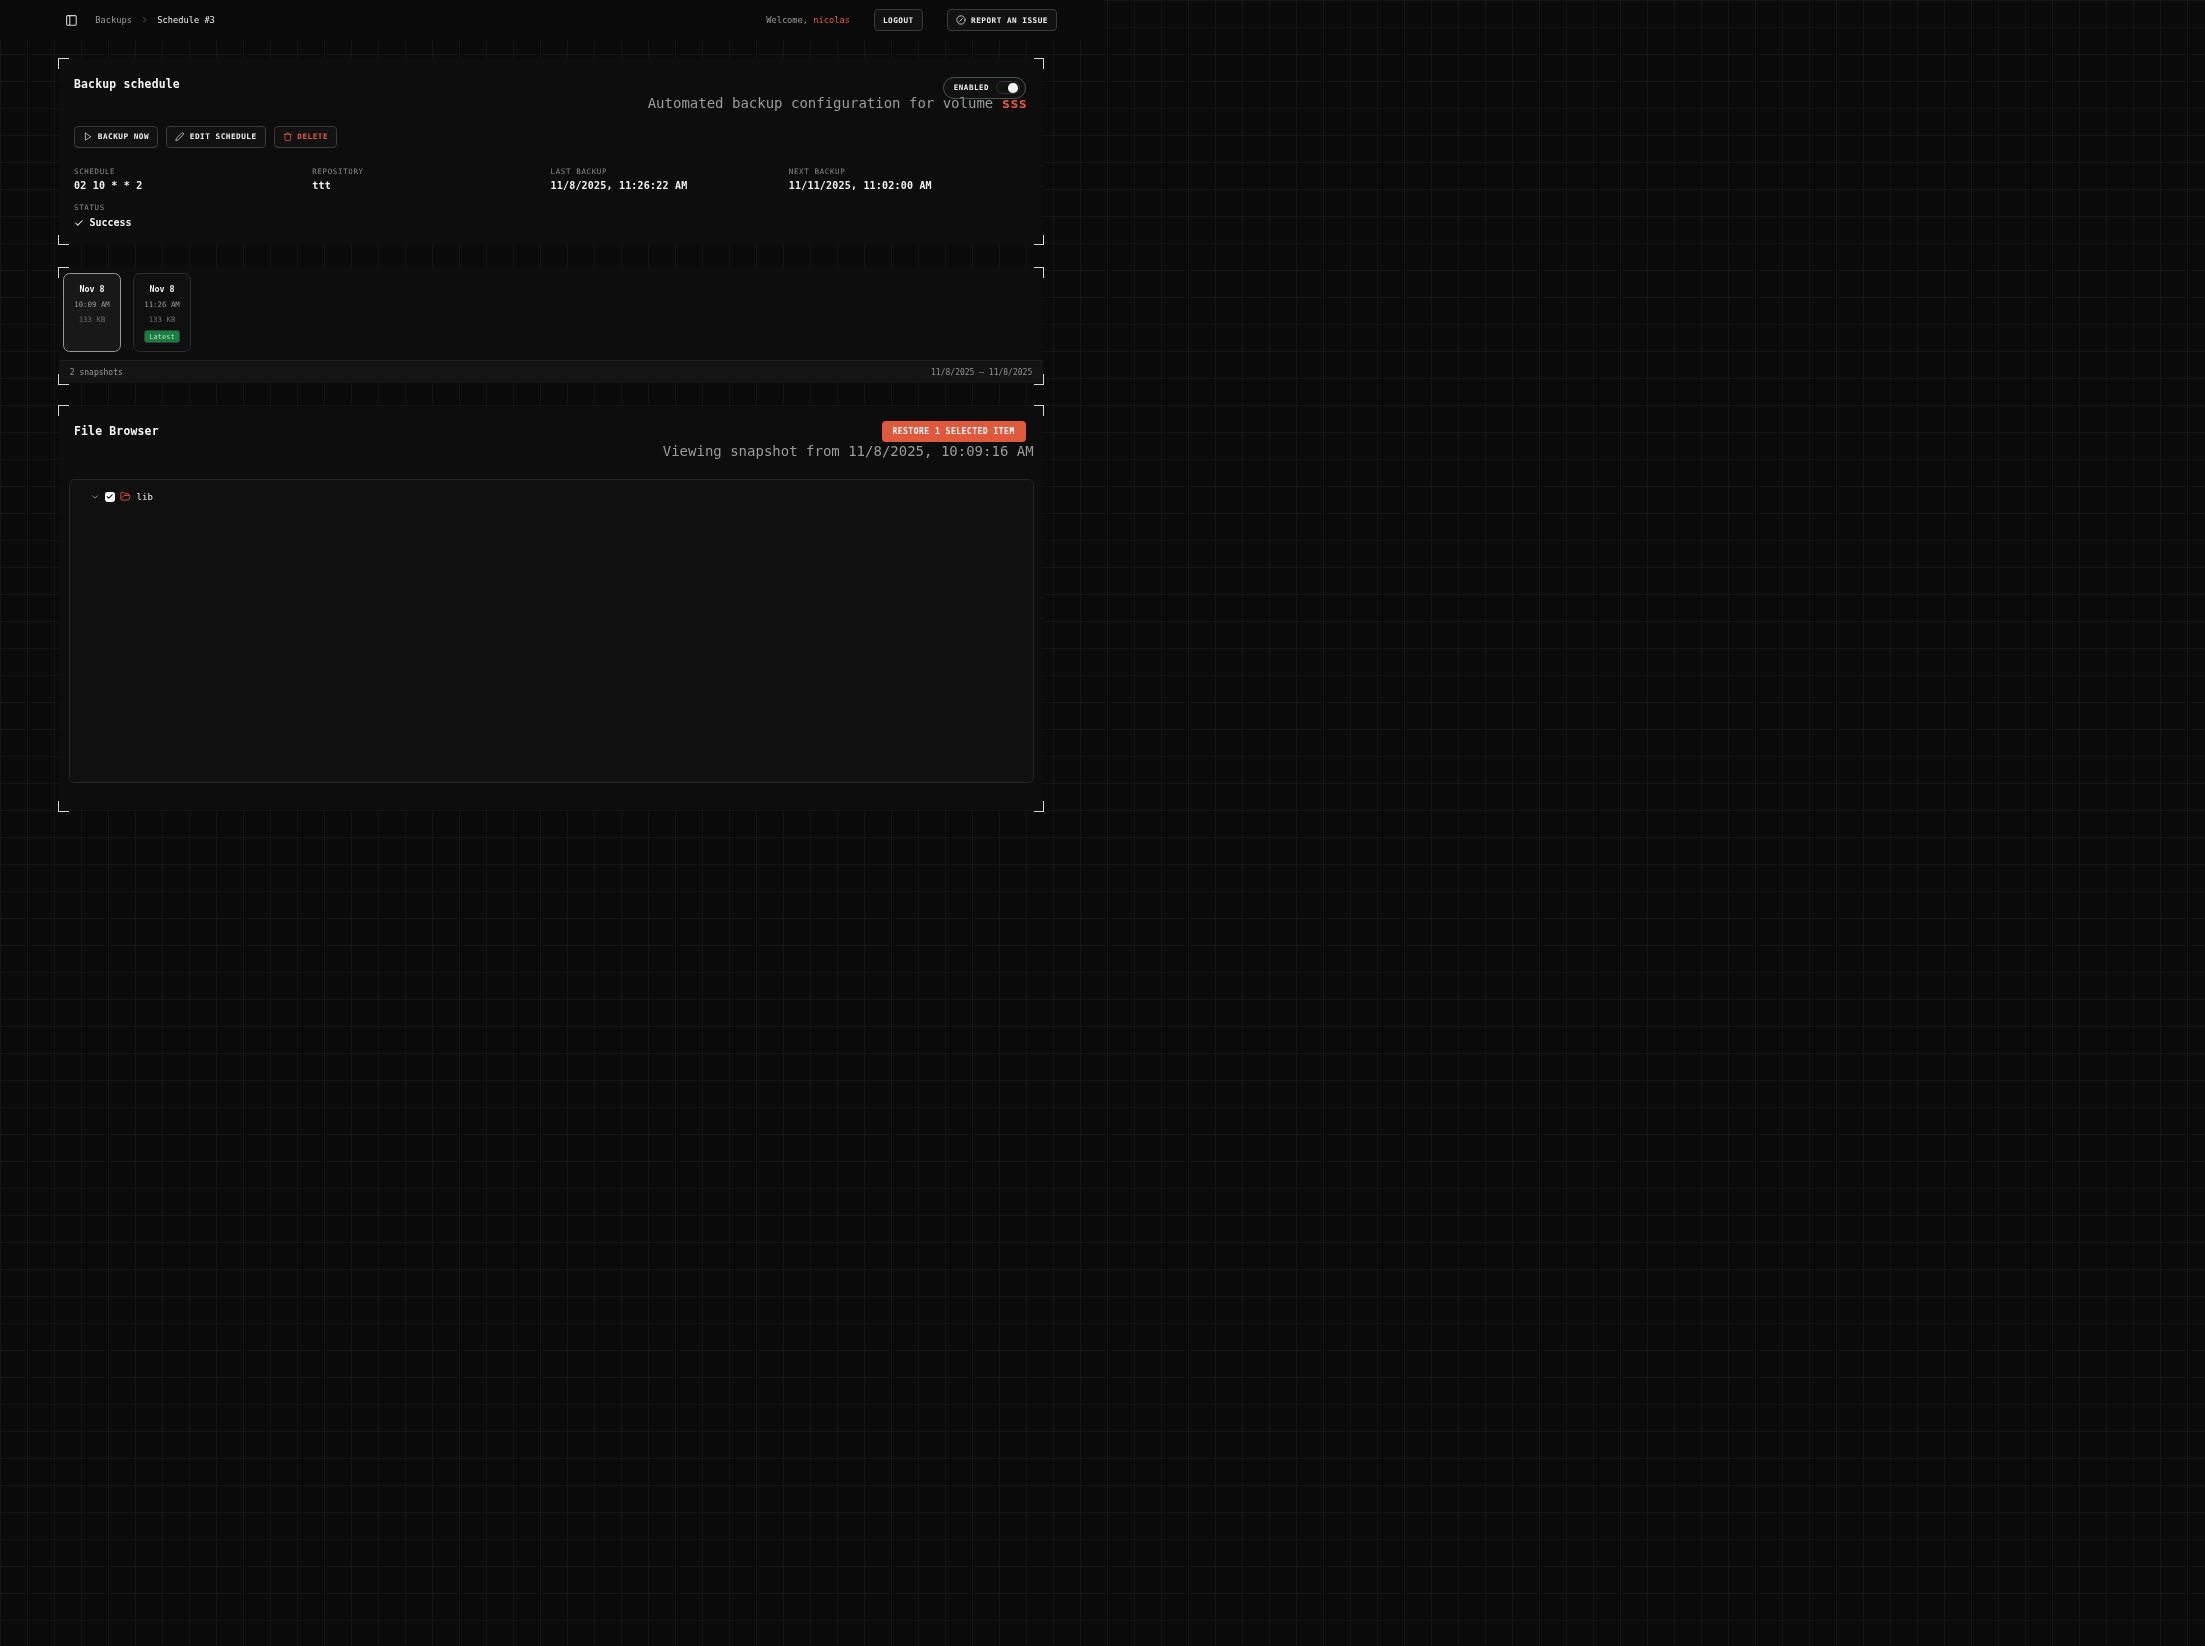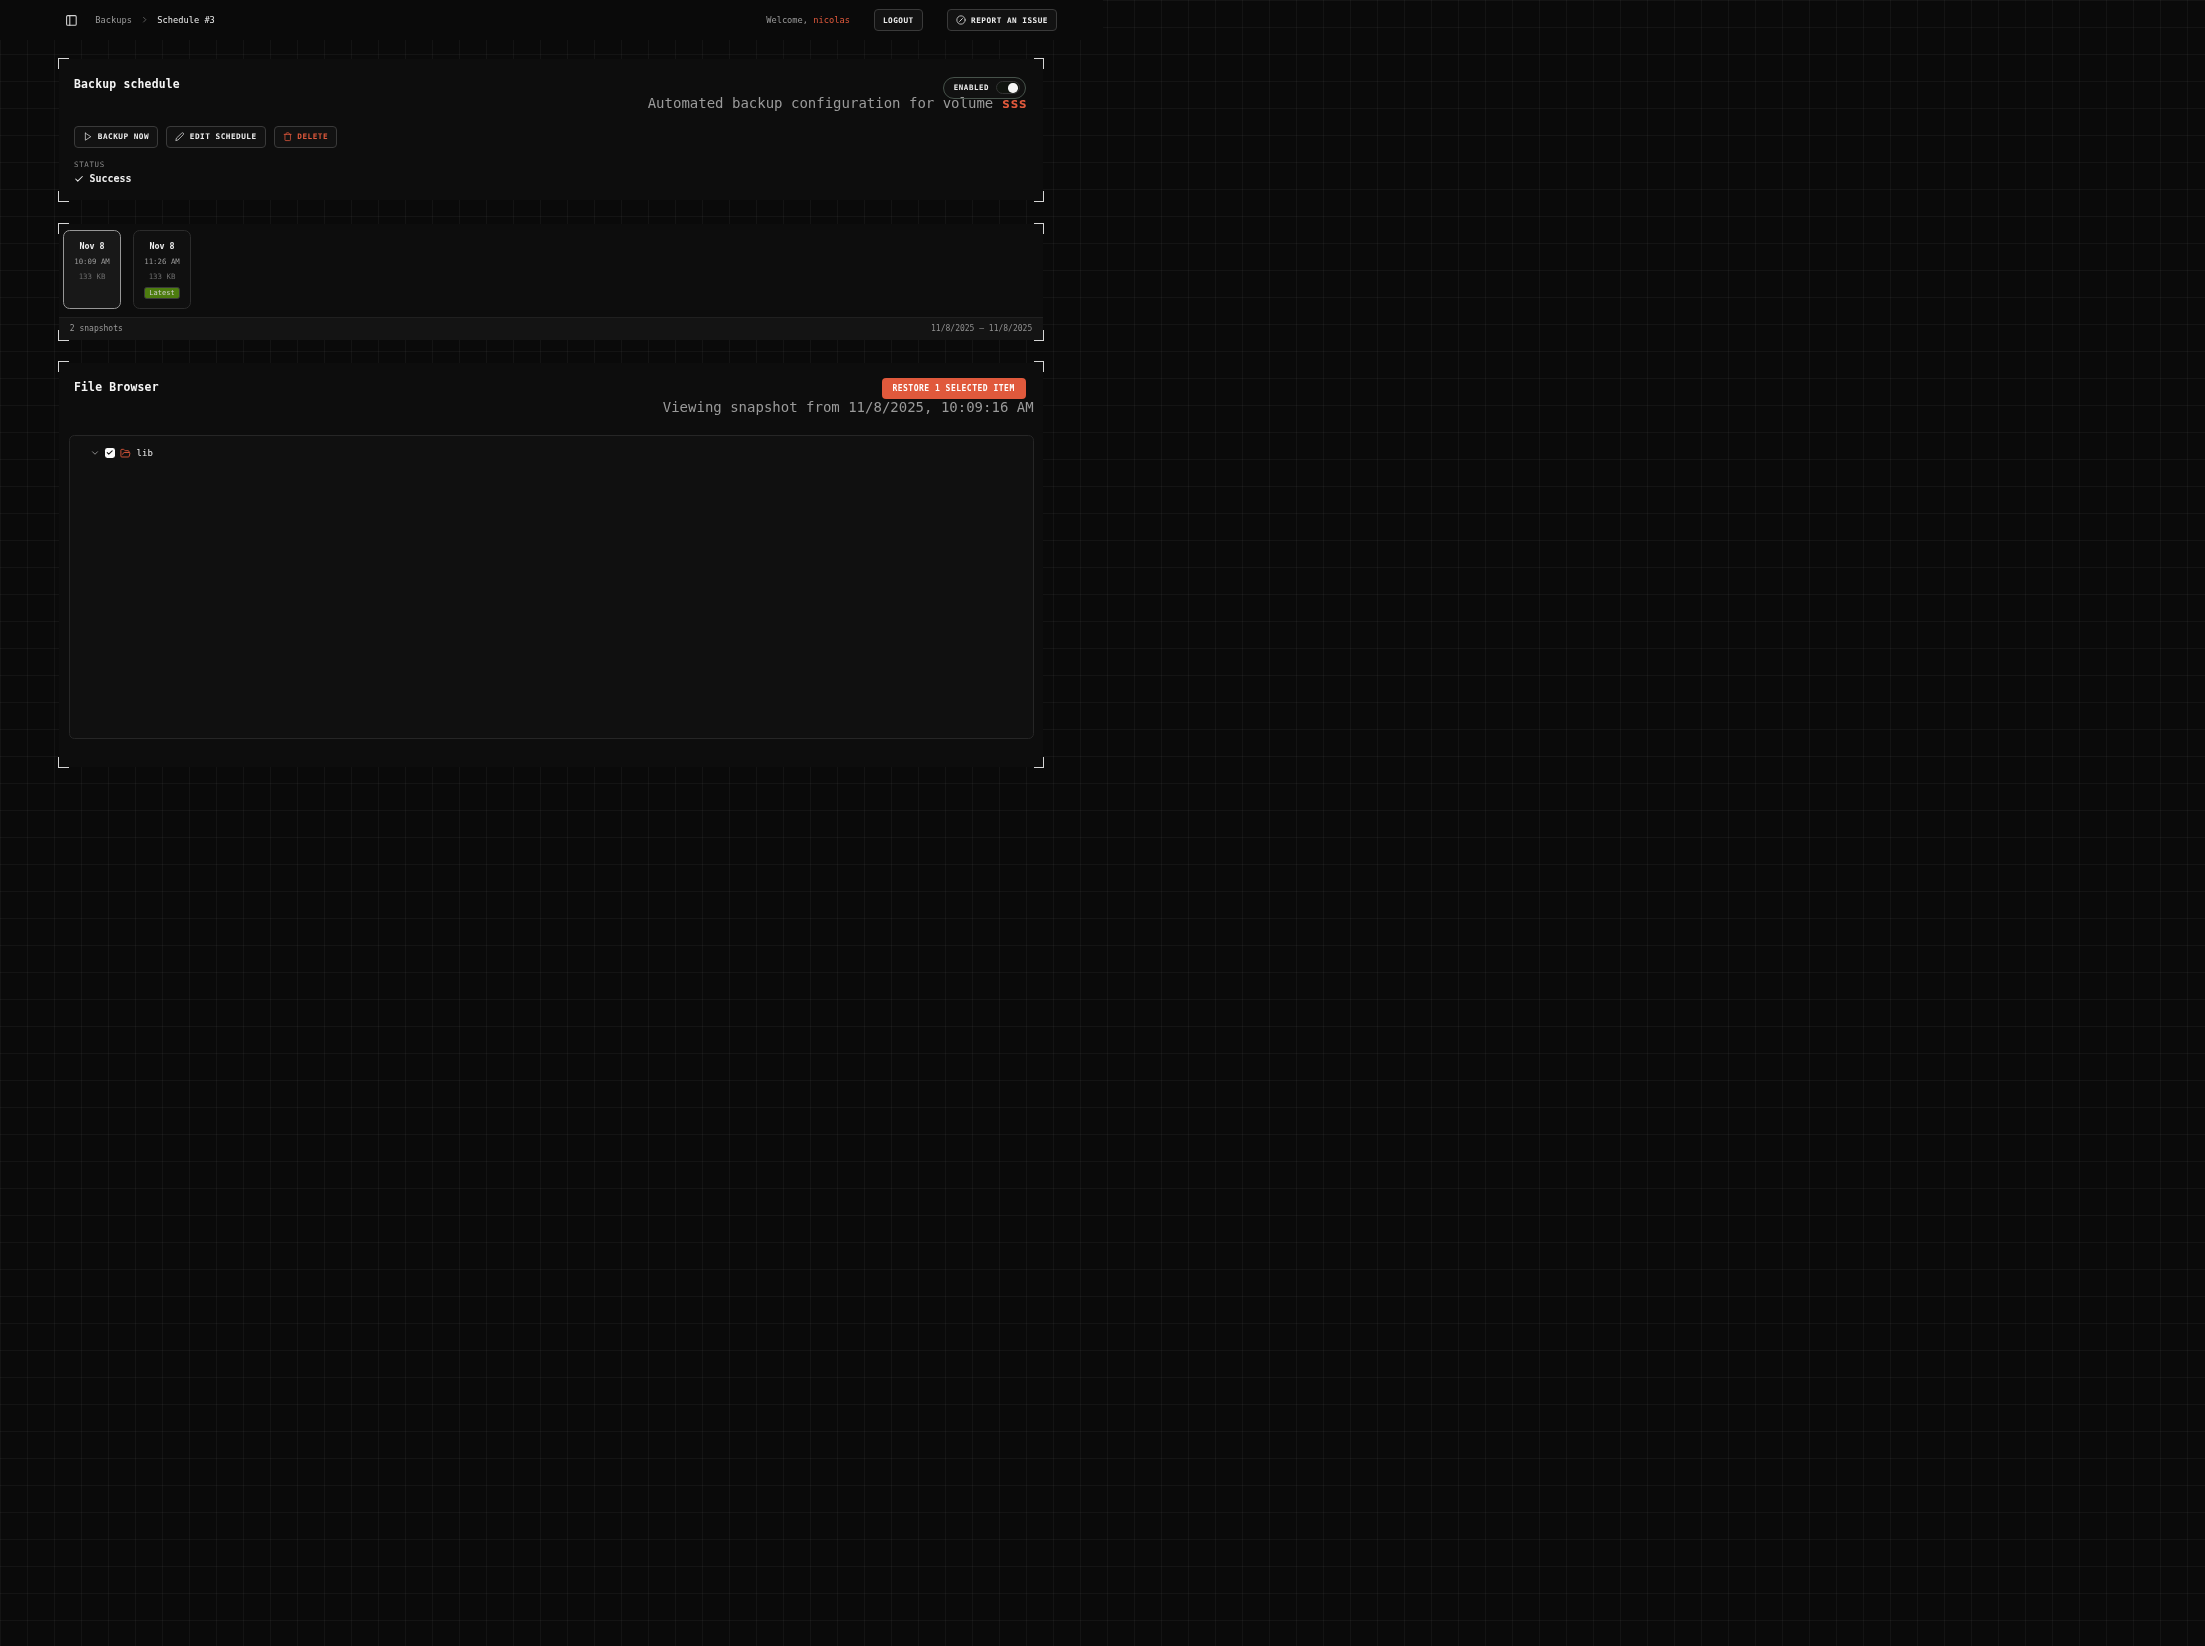--- a/index.html
+++ b/index.html
@@ -79,21 +79,21 @@
   .snap-area{padding:5.4px 5.4px 8px 4px;display:flex;gap:12px;}
   .snap{
     width:58px;height:79px;border:0.7px solid #2c2c2c;border-radius:6.7px;
     background:#101010;text-align:center;padding-top:10px;cursor:pointer;flex:0 0 auto;
   }
   .snap.selected{border:0.7px solid #969696;background:#181818;}
   .snap-date{font-size:8.4px;font-weight:bold;color:#ededed;}
   .snap-time{font-size:7.4px;color:#9a9a9a;margin-top:6px;}
   .snap-size{font-size:7.4px;color:#6b6b6b;margin-top:6px;}
   .snap-badge{
-    display:inline-block;margin-top:6px;background:#4d7c0f;border:0.7px solid #3a3a3a;
+    display:inline-block;margin-top:6px;background:#15803d;border:0.7px solid #3a3a3a;
     border-radius:2.7px;padding:1.3px 4.7px;font-size:7px;color:#d0d0d0;
   }
   .snap-footer{
     height:23px;background:#141414;border-top:0.7px solid #202020;
     display:flex;align-items:center;justify-content:space-between;
     padding:0 10.8px;font-size:8px;color:#9a9a9a;
   }
   .snap-range{color:#8f8f8f;}
 
   
@@ -196,20 +196,38 @@
         <svg width="9.4" height="9.4" viewBox="0 0 24 24" fill="none" stroke="currentColor" stroke-width="2" stroke-linecap="round" stroke-linejoin="round">
             <path d="M3 6h18"></path>
             <path d="M19 6v14a2 2 0 0 1-2 2H7a2 2 0 0 1-2-2V6"></path>
             <path d="M8 6V4a2 2 0 0 1 2-2h4a2 2 0 0 1 2 2v2"></path>
           </svg>
       </span>
       <span>DELETE</span>
     </button>
   </div>
 
+  <div class="fields">
+    <div>
+      <div class="f-label">SCHEDULE</div>
+      <div class="f-value">02 10 * * 2</div>
+    </div>
+    <div>
+      <div class="f-label">REPOSITORY</div>
+      <div class="f-value">ttt</div>
+    </div>
+    <div>
+      <div class="f-label">LAST BACKUP</div>
+      <div class="f-value">11/8/2025, 11:26:22 AM</div>
+    </div>
+    <div>
+      <div class="f-label">NEXT BACKUP</div>
+      <div class="f-value">11/11/2025, 11:02:00 AM</div>
+    </div>
+  </div>
 
   <div class="status">
     <div class="f-label">STATUS</div>
     <div class="status-value">
       <span class="status-check">
         <svg width="10" height="10" viewBox="0 0 24 24" fill="none" stroke="currentColor" stroke-width="2.5" stroke-linecap="round" stroke-linejoin="round">
             <path d="M20 6 9 17l-5-5"></path>
           </svg>
       </span>
       <span>Success</span>

